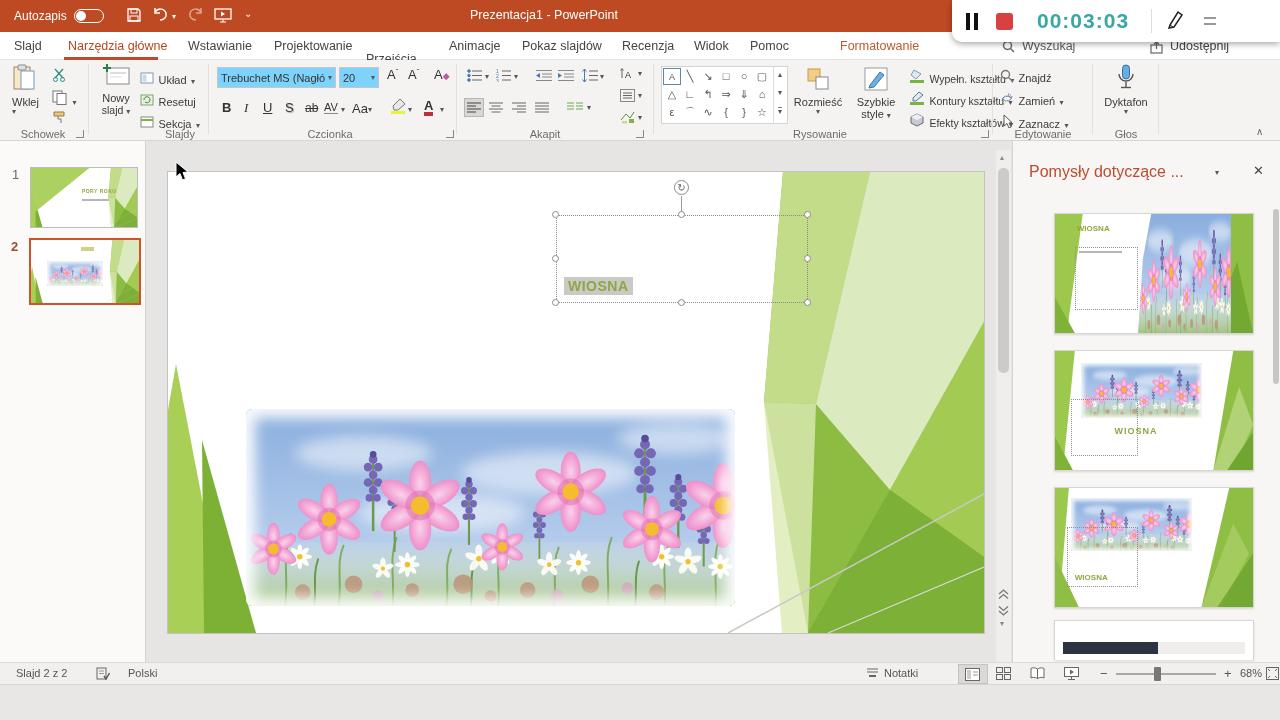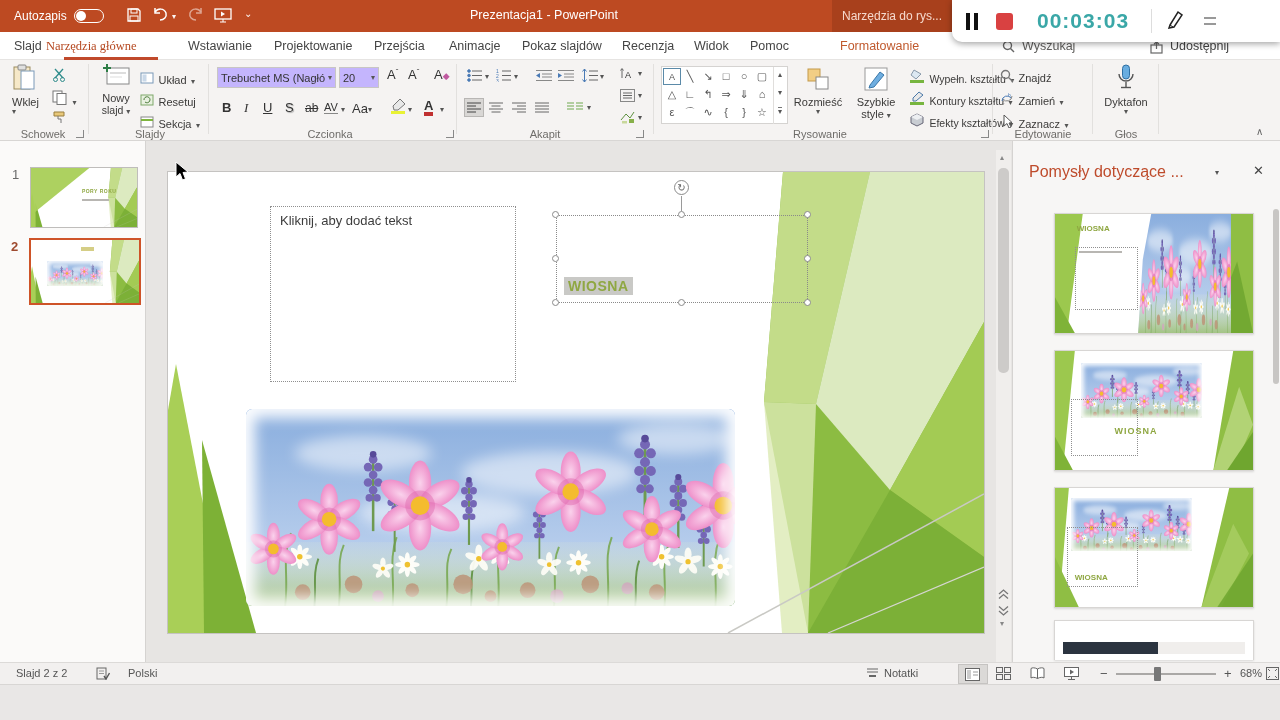--- a/index.html
+++ b/index.html
@@ -17,21 +17,21 @@
   .tab{position:absolute;top:0;height:28px;line-height:28px;font-size:12.5px;color:#444;padding:0 2px;}
   
   #ribbon{left:0;top:60px;width:1280px;height:81px;background:#F5F3F2;border-bottom:1px solid #D8D6D4;}
   .dv{position:absolute;top:4px;height:70px;width:1px;background:#E2E0DE;}
   .grp{position:absolute;top:68px;font-size:11px;color:#6E6C69;text-align:center;}
   .lbl{font-size:11px;color:#3B3A39;}
   .lbl10{font-size:10.5px;color:#3B3A39;}
   .car{font-size:8px;color:#555;line-height:1;}
   .lau{position:absolute;width:8px;height:8px;border-right:1px solid #888;border-bottom:1px solid #888;}
   .cell{position:absolute;width:18px;height:17px;font-size:11px;color:#555;text-align:center;line-height:17px;}
-  .fontbox{position:absolute;height:21px;background:#c4b5fd;border:1px solid #C8C6C4;font-size:11px;color:#333;
+  .fontbox{position:absolute;height:21px;background:#7dd3fc;border:1px solid #C8C6C4;font-size:11px;color:#333;
            display:flex;align-items:center;padding:0 3px;justify-content:space-between;}
   
   #thumbpane{left:0;top:141px;width:146px;height:521px;background:#FBFAF9;border-right:1px solid #D5D3D1;}
   #canvas{left:146px;top:141px;width:866px;height:521px;background:#E7E5E3;}
   #designpanel{left:1012px;top:141px;width:268px;height:521px;background:#F7F6F5;border-left:1px solid #D5D3D1;}
   .thumb{position:absolute;background:#fff;border:1px solid #BFBDBB;overflow:hidden;}
   .dpthumb{position:absolute;left:41px;width:200px;height:121px;background:#fff;border:1px solid #D8D6D4;
            box-shadow:0 1px 2px rgba(0,0,0,.12);overflow:hidden;}
   .dotted{border:1px dotted #8F8F8F;}
   .hnd{position:absolute;width:7px;height:7px;background:#fff;border:1px solid #8A8A8A;border-radius:50%;z-index:6;}
@@ -230,30 +230,29 @@
   <span class="ab" style="left:214px;top:7px;">
     <svg width="18" height="16" viewBox="0 0 18 16">
           <rect x="1" y="2" width="16" height="10" fill="none" stroke="#fff" stroke-width="1.3"></rect>
           <path d="M7 4.5 L11 7 L7 9.5 z" fill="#fff"></path>
           <line x1="9" y1="12" x2="9" y2="15" stroke="#fff"></line>
           <line x1="6" y1="15" x2="12" y2="15" stroke="#fff"></line>
         </svg>
   </span>
   <span class="ab tb-ic" style="left:244px;top:8px;font-size:10px;">⌄</span>
   <span class="ab tx" style="left:470px;top:8px;font-size:12.5px;">Prezentacja1 - PowerPoint</span>
-  <span class="ab tx" style="left:832px;top:0;height:32px;line-height:32px;padding:0 10px;background:#A8401C;color:#F6D9CD;font-size:12px;">Narzędzia do rys...</span>
 </div>
 
 <div id="tabrow" class="ab">
   <span class="tab" style="left:12px;">Slajd</span>
-  <span class="tab" style="left:44px;color:#B5471F;font-family:Liberation Serif, serif;">Narzędzia główne</span>
+  <span class="tab" style="left:66px;color:#B5471F;">Narzędzia główne</span>
   <span class="ab" style="left:64px;top:25px;width:94px;height:3px;background:#C0492B;"></span>
   <span class="tab" style="left:186px;">Wstawianie</span>
   <span class="tab" style="left:272px;">Projektowanie</span>
-  <span class="tab" style="left:372px;">Przejścia</span>
+  <span class="tab" style="left:364px;margin-top:13px;">Przejścia</span>
   <span class="tab" style="left:447px;">Animacje</span>
   <span class="tab" style="left:520px;">Pokaz slajdów</span>
   <span class="tab" style="left:620px;">Recenzja</span>
   <span class="tab" style="left:692px;">Widok</span>
   <span class="tab" style="left:748px;">Pomoc</span>
   <span class="tab" style="left:838px;color:#C05A2E;">Formatowanie</span>
   <span class="ab" style="left:1002px;top:7px;">
     <svg width="13" height="13" viewBox="0 0 13 13">
           <circle cx="5.5" cy="5.5" r="4" fill="none" stroke="#666" stroke-width="1.4"></circle>
           <line x1="8.5" y1="8.5" x2="12" y2="12" stroke="#666" stroke-width="1.4"></line>
@@ -330,21 +329,21 @@
         </svg>
     <span class="lbl">Resetuj</span>
   </div>
   <div class="ab" style="left:140px;top:54px;">
     <svg width="14" height="12" viewBox="0 0 14 12">
           <rect x="1" y="1" width="12" height="10" fill="#fff" stroke="#888"></rect>
           <line x1="1" y1="4" x2="13" y2="4" stroke="#7FB53F" stroke-width="2"></line>
         </svg>
     <span class="lbl">Sekcja</span> <span class="car">▾</span>
   </div>
-  <div class="grp" style="left:105px;width:90px;">Slajdy</div>
+  <div class="grp" style="left:105px;width:90px;text-align:right;">Slajdy</div>
   <div class="dv" style="left:208px;"></div>
 
   <div class="fontbox" style="left:217px;top:7px;width:119px;">
     <span class="tx" style="overflow:hidden;max-width:104px;">Trebuchet MS (Nagłó</span>
     <span class="car">▾</span>
   </div>
   <div class="fontbox" style="left:339px;top:7px;width:40px;">
     <span>20</span>
     <span class="car">▾</span>
   </div>
@@ -624,23 +623,20 @@
   </div>
 </div>
 
 <div id="canvas" class="ab"></div>
 
 <div class="ab" style="left:168px;top:172px;width:816px;height:461px;background:#fff;box-shadow:0 0 0 1px #C5C3C1;">
   <svg class="fill" viewBox="0 0 816 461" preserveAspectRatio="none">
         <use href="#sdesign"></use>
       </svg>
 
-  <div class="ab dotted" style="left:102px;top:34px;width:246px;height:176px;">
-    <span class="ab tx" style="left:9px;top:6px;font-size:13px;color:#3C3C3C;">Kliknij, aby dodać tekst</span>
-  </div>
 
   <div class="ab" style="left:388px;top:43px;width:252px;height:88px;border:1px dotted #8A8A8A;"></div>
   <span class="hnd" style="left:384px;top:39px;"></span>
   <span class="hnd" style="left:510px;top:39px;"></span>
   <span class="hnd" style="left:636px;top:39px;"></span>
   <span class="hnd" style="left:384px;top:83px;"></span>
   <span class="hnd" style="left:636px;top:83px;"></span>
   <span class="hnd" style="left:384px;top:127px;"></span>
   <span class="hnd" style="left:510px;top:127px;"></span>
   <span class="hnd" style="left:636px;top:127px;"></span>

